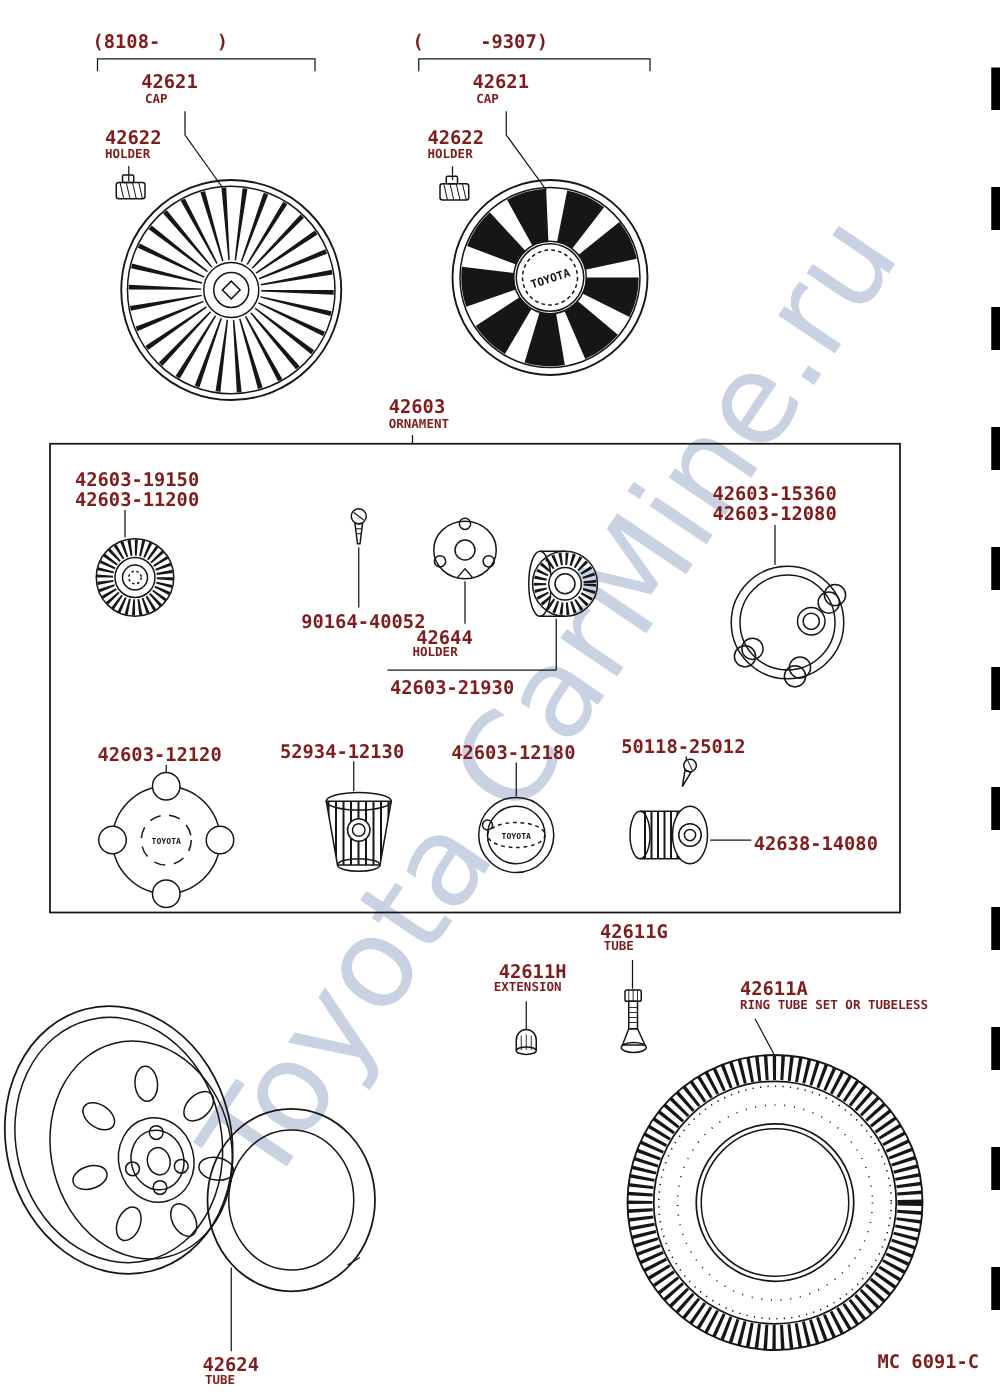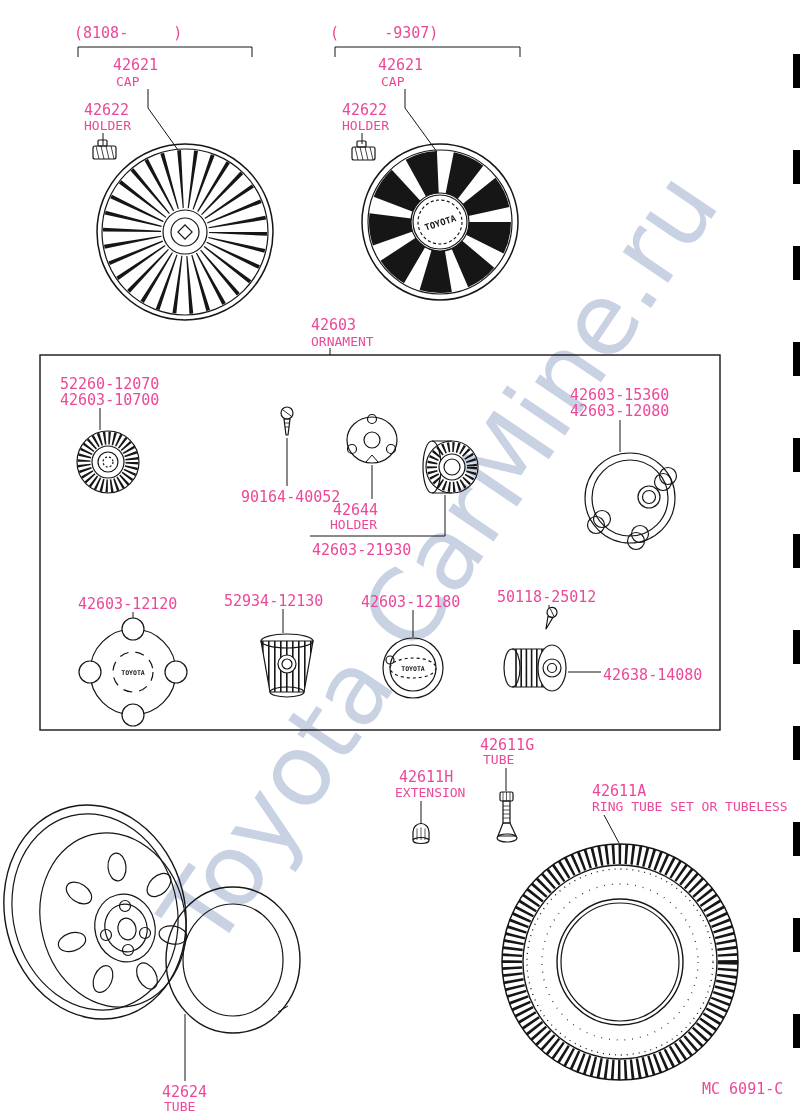--- a/index.html
+++ b/index.html
@@ -6,23 +6,23 @@
   html,body { width:800px; height:1114px; }
   body { background:#ffffff; font-family:"DejaVu Sans Mono", monospace; position:relative; overflow:hidden; }
   .page { position:absolute; inset:0; background:#fff; }
   .watermark {
     position:absolute; left:-90px; top:495px; width:1060px; height:130px;
     line-height:130px; transform:rotate(-56deg); white-space:nowrap;
     font-family:"DejaVu Sans", sans-serif; font-size:100px;
     color:rgba(145,165,200,0.5); z-index:1; text-align:center;
   }
   svg.art { position:absolute; left:0; top:0; z-index:2; }
-  .lbl { position:absolute; z-index:3; color:#ec4899; font-weight:normal; white-space:pre; }
+  .lbl { position:absolute; z-index:3; color:#7f1d1d; font-weight:bold; white-space:pre; }
   .num { font-size:15px; }
-  .sub { font-size:13px; }
+  .sub { font-size:10px; }
   .edge-marks {
     position:absolute; right:0; top:54px; width:7px; height:1000px; z-index:4;
     background:repeating-linear-gradient(to bottom, #000 0 34px, transparent 34px 96px);
   }
 </style>
 </head>
 <body>
 
 <div class="page">
 
@@ -238,22 +238,22 @@
   <div class="lbl sub" style="left:84px;top:118px">HOLDER</div>
 
   <div class="lbl num" style="left:330px;top:24px">(     -9307)</div>
   <div class="lbl num" style="left:378px;top:56px">42621</div>
   <div class="lbl sub" style="left:381px;top:74px">CAP</div>
   <div class="lbl num" style="left:342px;top:101px">42622</div>
   <div class="lbl sub" style="left:342px;top:118px">HOLDER</div>
 
   <div class="lbl num" style="left:311px;top:316px">42603</div>
   <div class="lbl sub" style="left:311px;top:334px">ORNAMENT</div>
-  <div class="lbl num" style="left:60px;top:375px">52260-12070</div>
-  <div class="lbl num" style="left:60px;top:391px">42603-10700</div>
+  <div class="lbl num" style="left:60px;top:375px">42603-19150</div>
+  <div class="lbl num" style="left:60px;top:391px">42603-11200</div>
   <div class="lbl num" style="left:570px;top:386px">42603-15360</div>
   <div class="lbl num" style="left:570px;top:402px">42603-12080</div>
   <div class="lbl num" style="left:241px;top:488px">90164-40052</div>
   <div class="lbl num" style="left:333px;top:501px">42644</div>
   <div class="lbl sub" style="left:330px;top:517px">HOLDER</div>
   <div class="lbl num" style="left:312px;top:541px">42603-21930</div>
   <div class="lbl num" style="left:78px;top:595px">42603-12120</div>
   <div class="lbl num" style="left:224px;top:592px">52934-12130</div>
   <div class="lbl num" style="left:361px;top:593px">42603-12180</div>
   <div class="lbl num" style="left:497px;top:588px">50118-25012</div>

